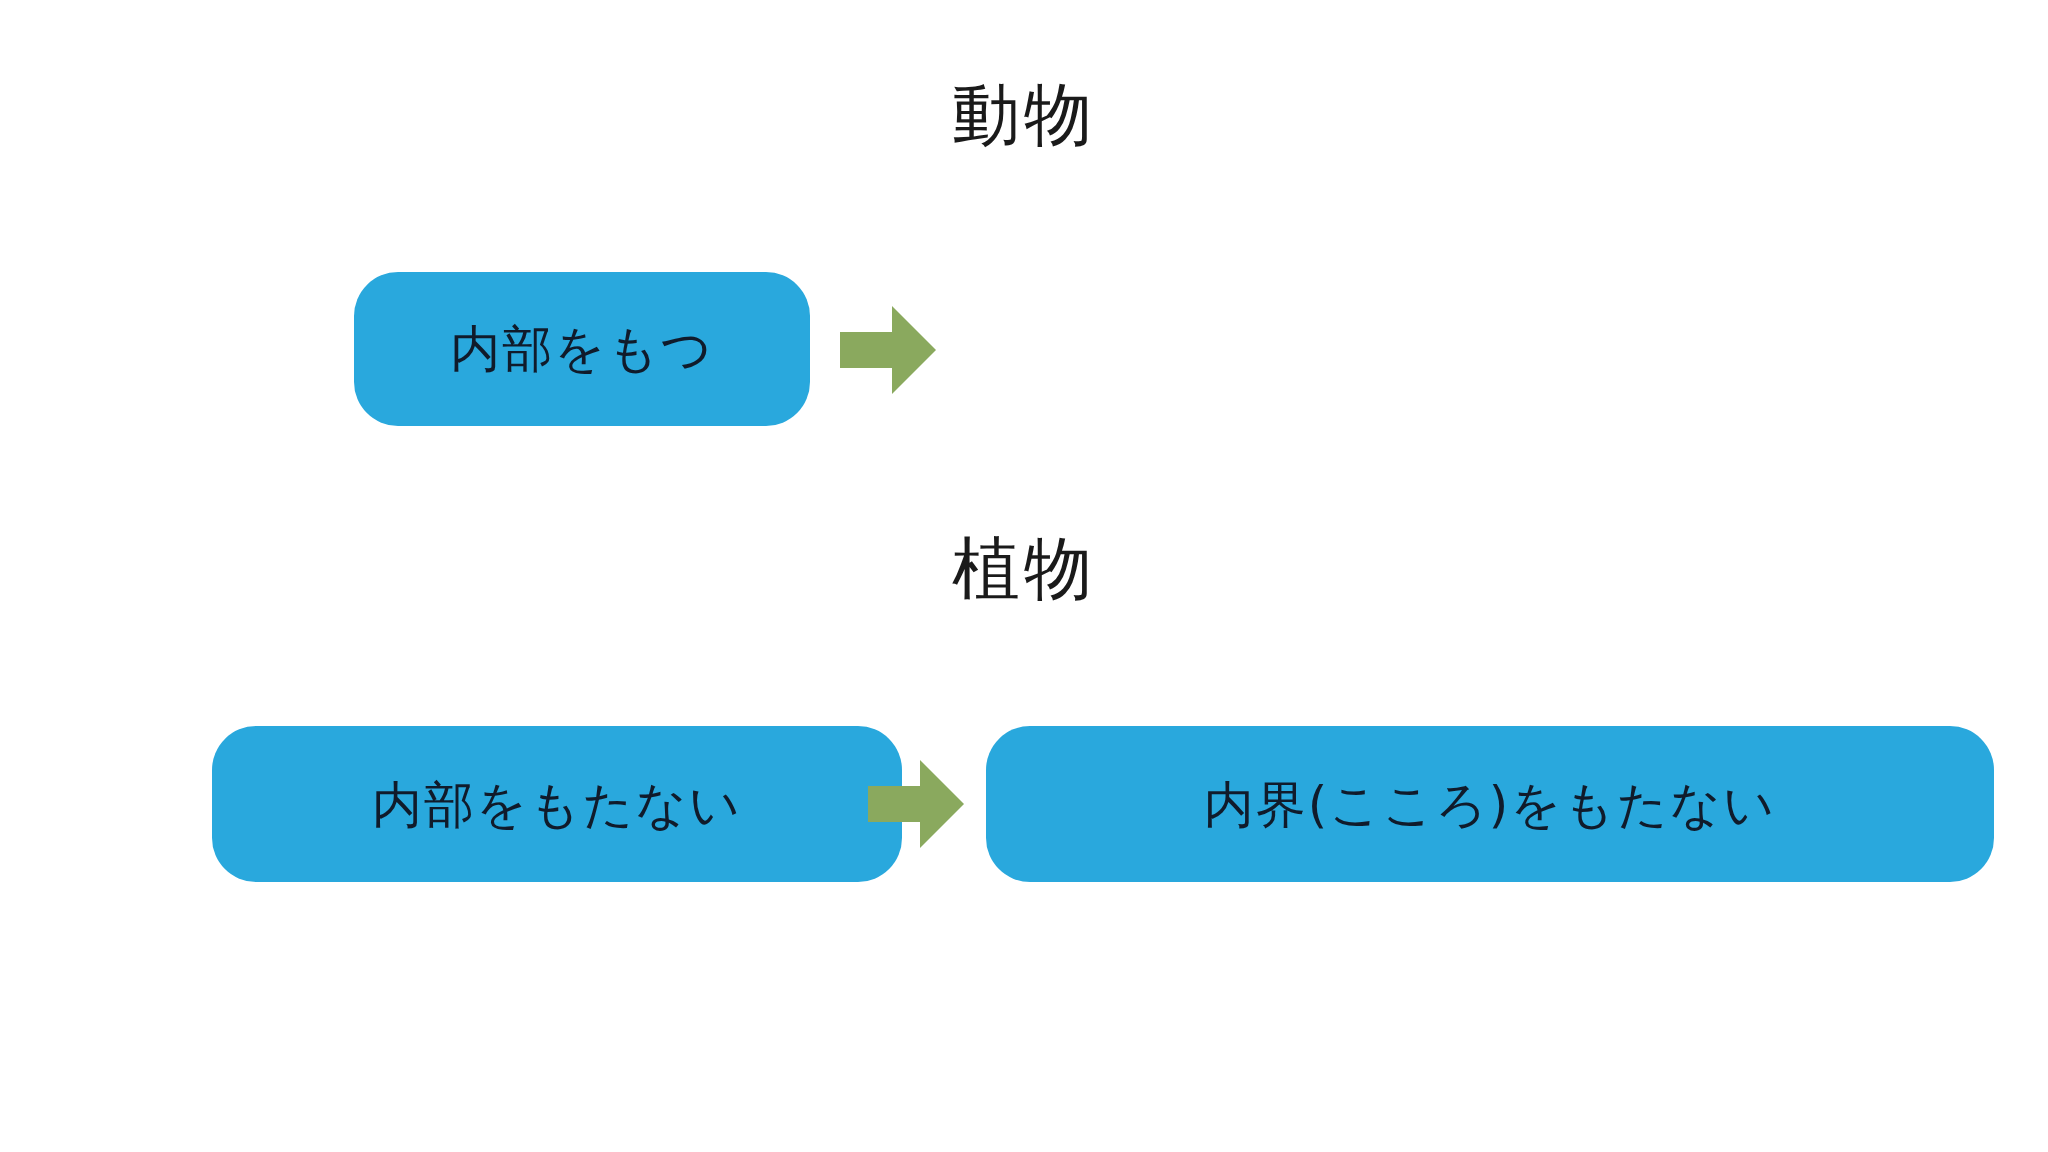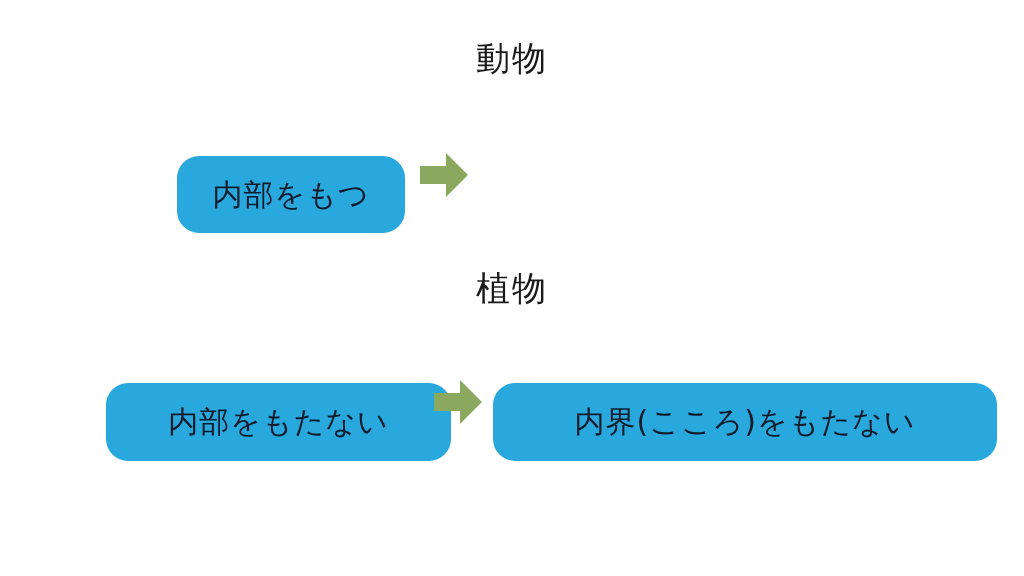--- a/index.html
+++ b/index.html
@@ -30,38 +30,37 @@
     left: 0;
     text-align: center;
     color: #1a1a1a;
     font-size: 34px;
     line-height: 1;
     letter-spacing: 2px;
     font-weight: 400;
     white-space: nowrap;
   }
   .header-animal { top: 41px; }
-  .header-plant  { top: 271px; }
+  .header-plant  { top: 271px; font-family: Liberation Mono, monospace; }
 
   
   .box {
     position: absolute;
     background: #29a8dd;
     border-radius: 22px;
     display: flex;
     align-items: center;
     justify-content: center;
     box-sizing: border-box;
     color: #101b2b;
-    font-size: 30px;
+    font-size: 25px;
     letter-spacing: 1px;
     line-height: 1;
     white-space: nowrap;
     padding: 0 14px;
-    margin-top: 20px;
   }
 
   
   .box-animal-left {
     left: 177px;
     top: 136px;
     width: 228px;
     height: 77px;
   }
   .box-animal-right {

